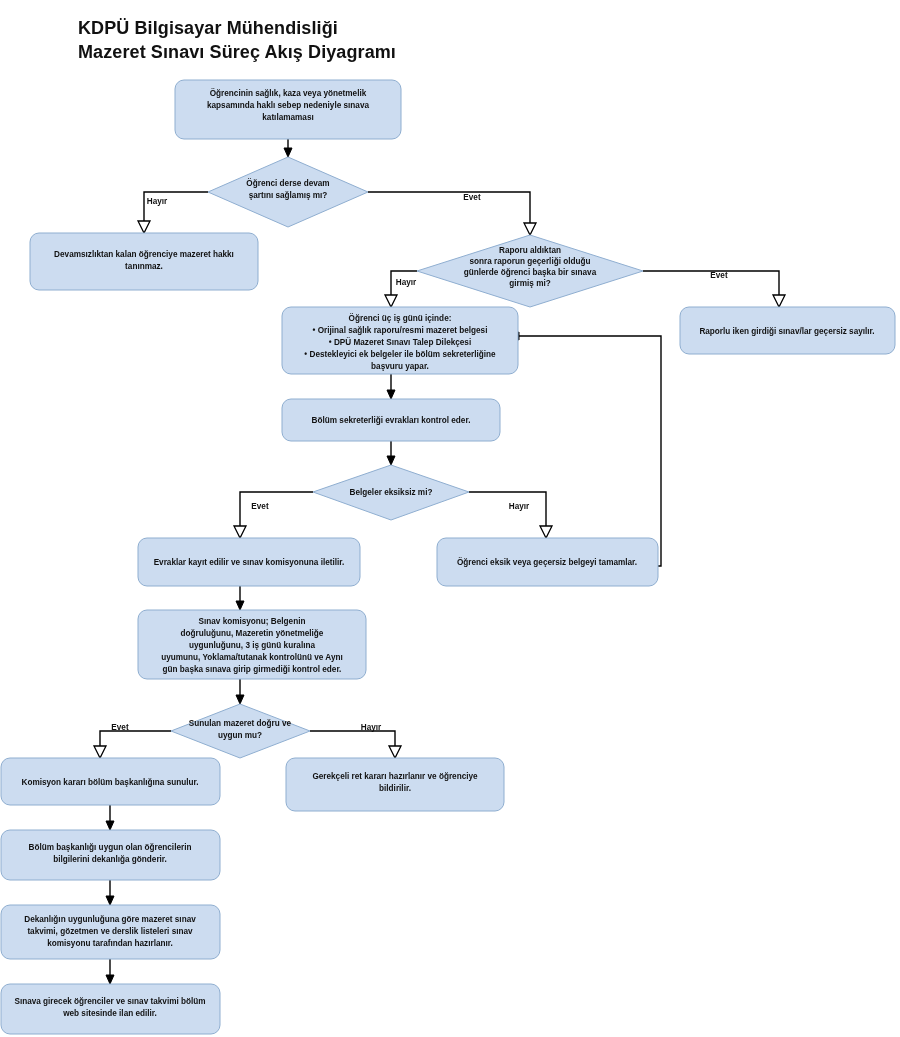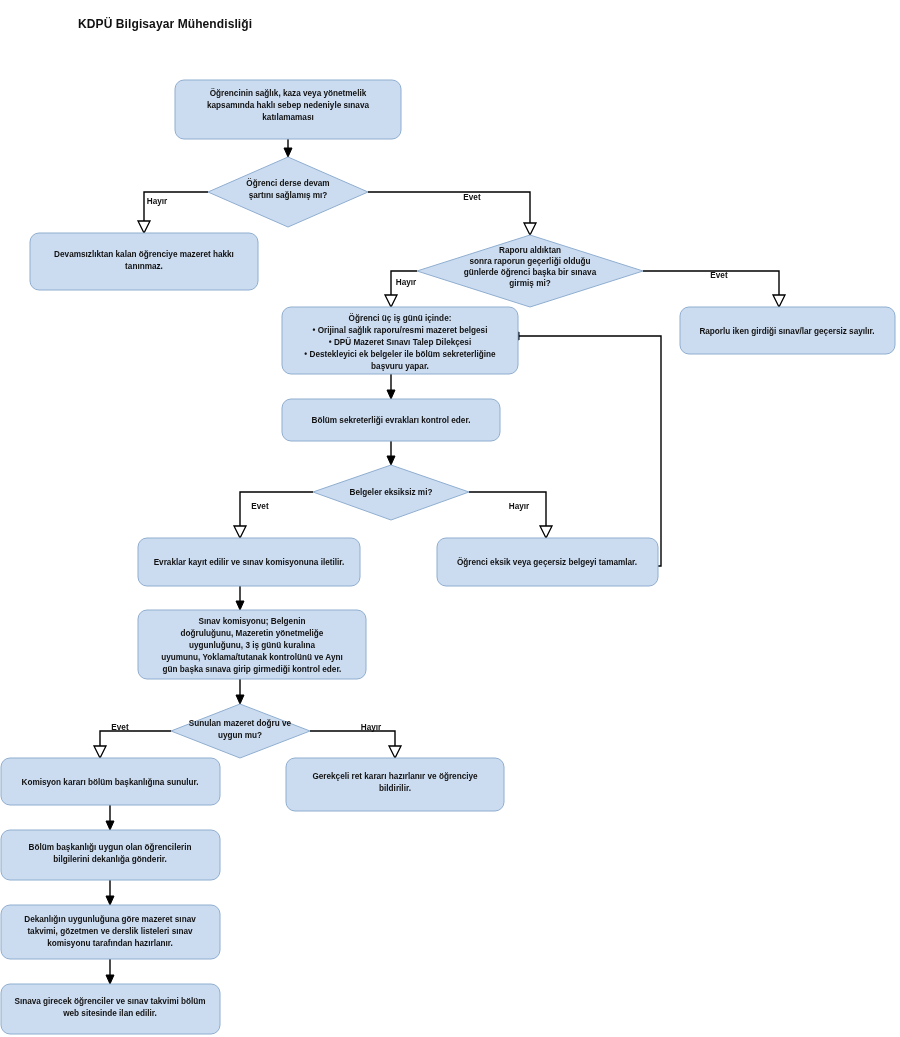--- a/index.html
+++ b/index.html
@@ -1,36 +1,37 @@
 <!DOCTYPE html>
 <html><head>
 <meta charset="utf-8">
 <style>
   html,body{margin:0;padding:0;background:#ffffff;}
   body{width:900px;height:1037px;position:relative;overflow:hidden;
        font-family:"Liberation Sans",sans-serif;}
-  #title{position:absolute;left:78px;top:16px;font-size:12px;font-weight:bold;
+  #title{position:absolute;left:78px;top:16px;font-size:18px;font-weight:bold;
          color:#111;line-height:1.35;letter-spacing:.1px;}
   #title div{white-space:nowrap;}
   svg#flow{position:absolute;left:0;top:0;width:900px;height:1037px;}
   .node-rect{fill:#ccdcf0;stroke:#8faed0;stroke-width:1;}
   .node-dia{fill:#ccdcf0;stroke:#8faed0;stroke-width:1;}
   .edge{stroke:#000;stroke-width:1.4;fill:none;}
   .arrowhead{fill:#ffffff;stroke:#000;stroke-width:1.3;}
   .arrowsolid{fill:#000;stroke:#000;stroke-width:1;}
   .nlabel{font-family:"Liberation Sans",sans-serif;font-size:8.2px;font-weight:bold;
           fill:#111;text-anchor:middle;}
   .elabel{font-family:"Liberation Sans",sans-serif;font-size:8.2px;font-weight:bold;
           fill:#111;text-anchor:middle;}
 </style>
 </head>
 <body>
 
 <div id="title">
   <div>KDPÜ Bilgisayar Mühendisliği</div>
+  <div>Mazeret Sınavı Süreç Akış Diyagramı</div>
 </div>
 
 <svg id="flow" viewBox="0 0 900 1037">
 
   <g>
 
     <path class="edge" d="M288,139 L288,150"></path>
     <polygon class="arrowsolid" points="288,157 284,148 292,148"></polygon>
 
     <path class="edge" d="M208,192 L144,192 L144,223"></path>

